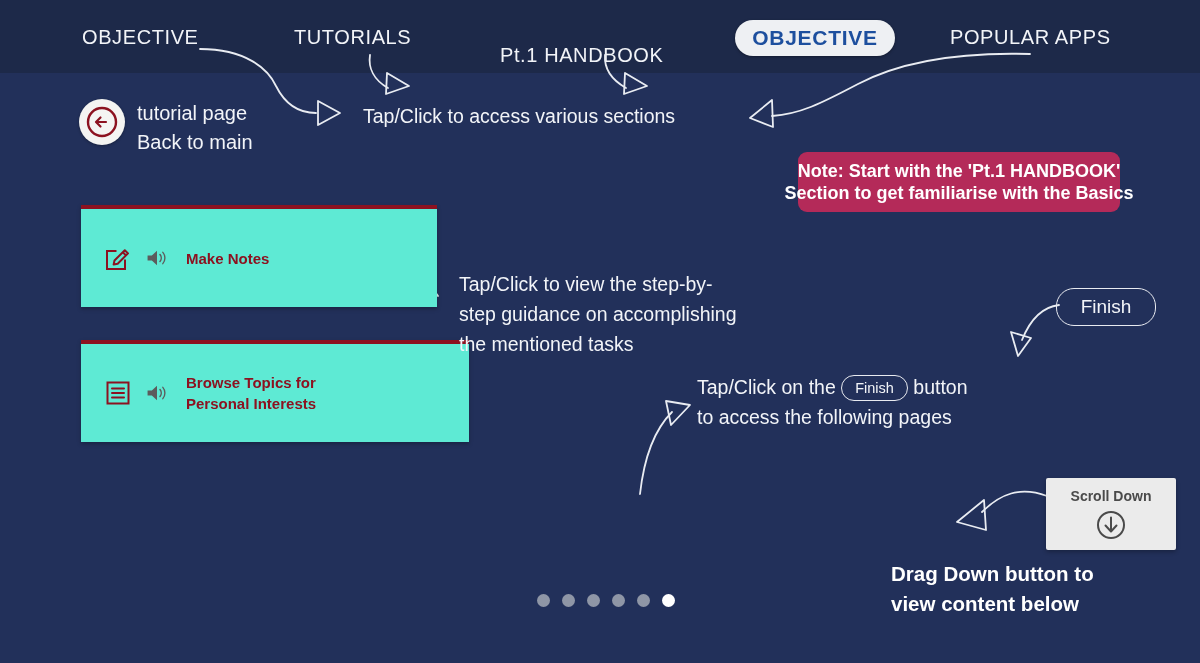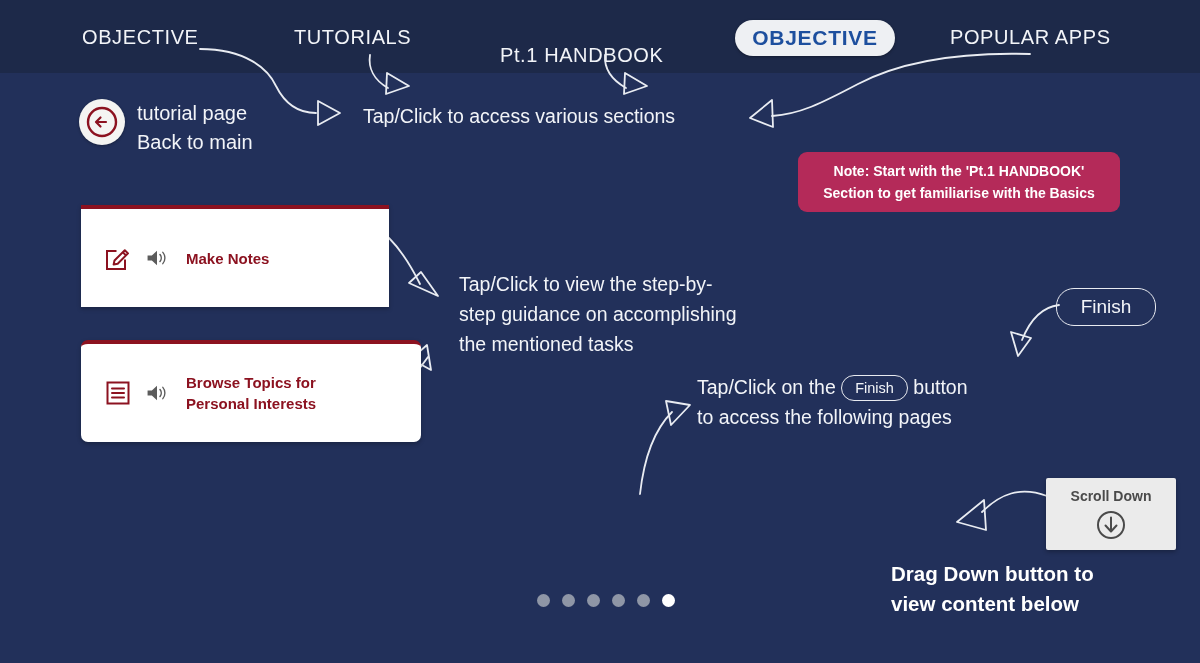--- a/index.html
+++ b/index.html
@@ -99,34 +99,35 @@
     height: 60px;
     border-radius: 9px;
     background: #b42a59;
     display: flex;
     flex-direction: column;
     align-items: center;
     justify-content: center;
   }
   #note-box .note-line {
     color: #ffffff;
-    font-size: 14px;
+    font-size: 18px;
     font-weight: bold;
     line-height: 22px;
     white-space: nowrap;
   }
   
   .card {
     position: absolute;
-    background: #ffffff;
+    background: #5eead4;
     border-top: 4px solid #8c1220;
     box-shadow: 0 2px 4px rgba(0,0,0,0.25);
+    padding-left: 48px;
   }
   #card-notes { left: 81px; top: 205px; width: 308px; height: 98px; }
-  #card-browse { left: 81px; top: 340px; width: 340px; height: 98px; border-radius: 7px; }
+  #card-browse { left: 81px; top: 340px; width: 340px; height: 98px; }
   .card-row {
     position: absolute;
     left: 24px;
     top: 50%;
     transform: translateY(-50%);
     display: flex;
     align-items: center;
   }
   .card-icon { width: 26px; height: 26px; flex: 0 0 auto; }
   .speaker-icon { width: 24px; height: 22px; margin-left: 14px; flex: 0 0 auto; }

